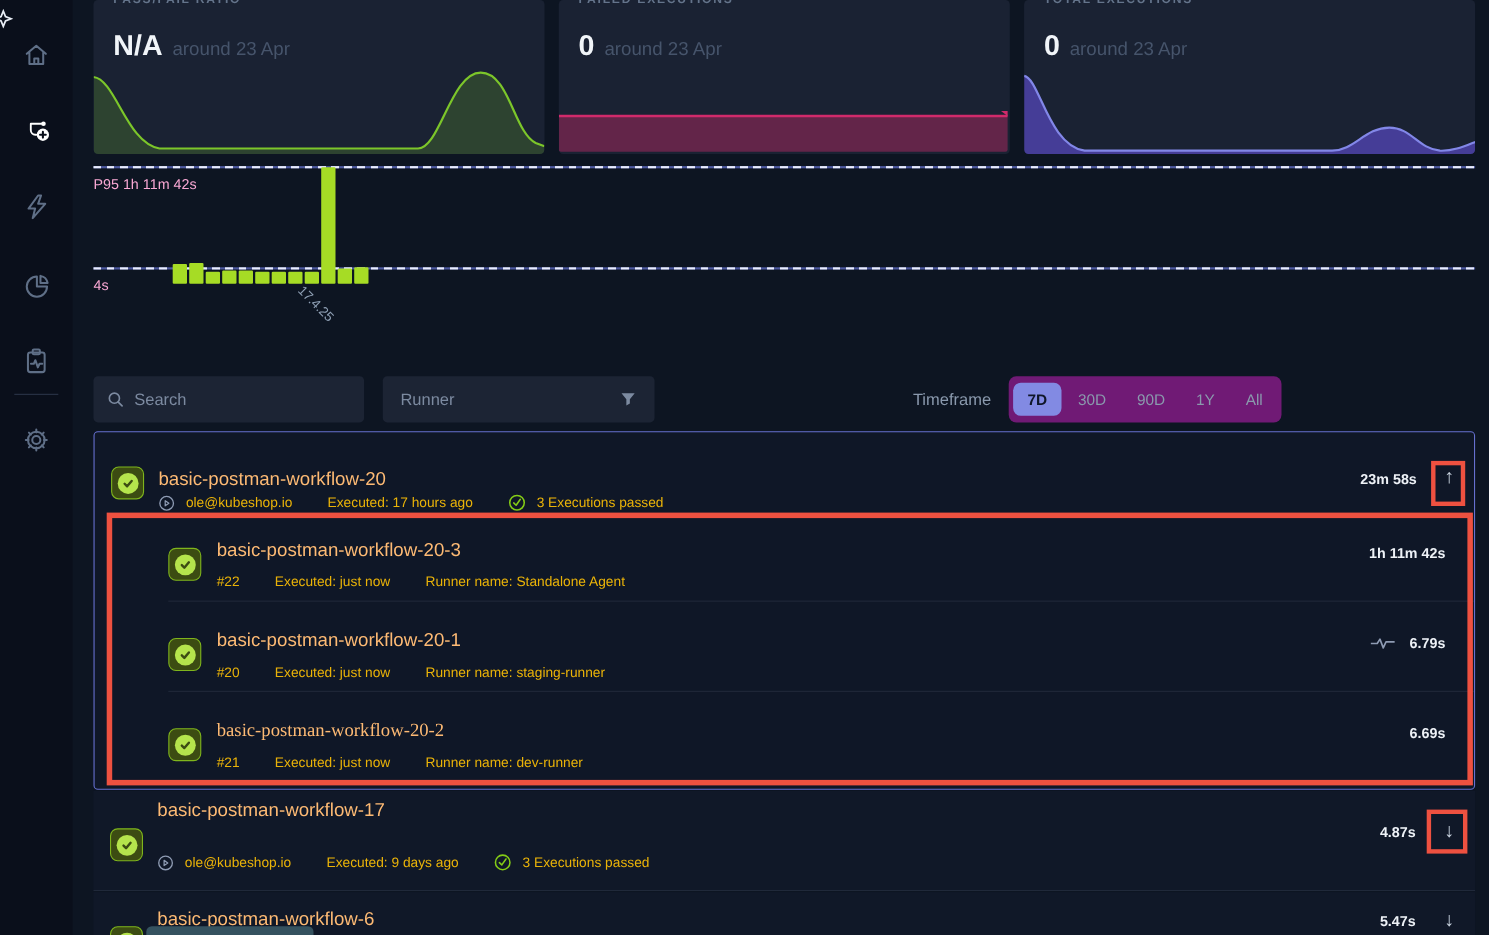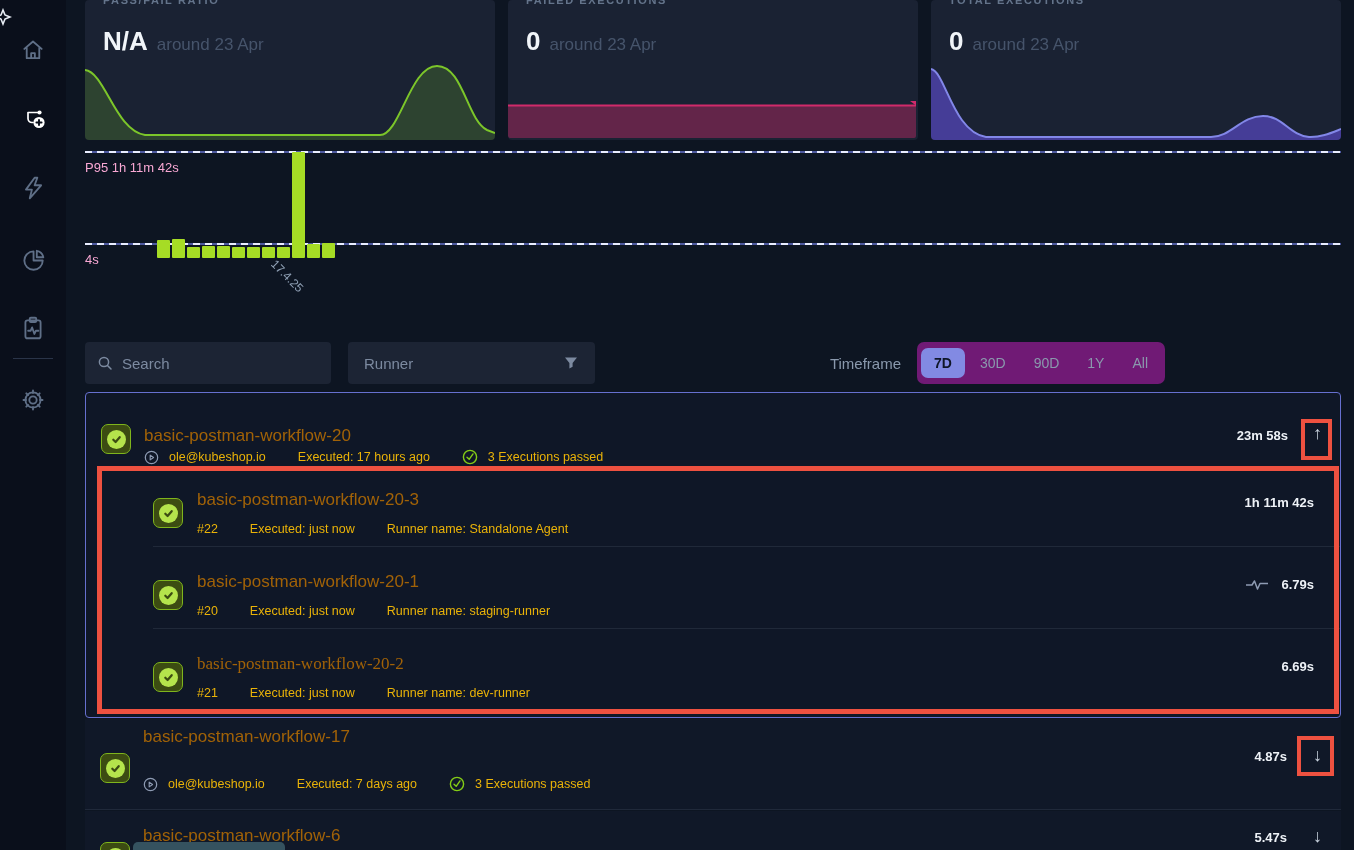--- a/index.html
+++ b/index.html
@@ -101,21 +101,21 @@
     position:absolute; width:30px; height:30px; border-radius:7px;
     background:#3c4c12; border:1.5px solid #7fb51c;
     display:flex; align-items:center; justify-content:center;
   }
   .status-ico .dot {
     width:19px; height:19px; border-radius:50%; background:#b5e44c;
     display:flex; align-items:center; justify-content:center;
   }
   .status-ico svg { stroke:#3c4c12; stroke-width:2.4; fill:none; stroke-linecap:round; stroke-linejoin:round; }
 
-  .wf-title { position:absolute; font-size:17px; color:#a16207; cursor:pointer; white-space:nowrap; }
+  .wf-title { position:absolute; font-size:17px; color:#fdba74; cursor:pointer; white-space:nowrap; }
   .wf-meta { position:absolute; display:flex; align-items:center; gap:10px; font-size:12.5px; color:#eab308; white-space:nowrap; }
   .wf-meta .gap { width:12px; }
   .meta-ico svg { display:block; }
   .wf-duration { position:absolute; font-size:13px; font-weight:bold; color:#eef2f7; white-space:nowrap; }
   .arrow-btn { position:absolute; font-size:18px; color:#cbd5e1; cursor:pointer; line-height:1; }
   .sub-divider { position:absolute; left:67px; right:0; height:1px; background:rgba(148,163,184,0.13); }
   .pulse-ico { display:inline-block; vertical-align:-2px; margin-right:13px; }
 
   
   .annot { position:absolute; border:4px solid #ee5140; z-index:10; pointer-events:none; }
@@ -369,21 +369,21 @@
   <div class="wf-title" style="left:58px; top:8px;">basic-postman-workflow-17</div>
   <div class="wf-meta" style="left:58px; top:57px;">
     <span class="meta-ico">
       <svg width="15" height="15" viewBox="0 0 16 16">
           <circle cx="8" cy="8" r="6.6" fill="none" stroke="#8e9bb3" stroke-width="1.3"></circle>
           <path d="M6.6 5.5 L10.2 8 L6.6 10.5 Z" fill="none" stroke="#8e9bb3" stroke-width="1.2" stroke-linejoin="round"></path>
         </svg>
     </span>
     <span>ole@kubeshop.io</span>
     <span class="gap"></span>
-    <span>Executed: 7 days ago</span>
+    <span>Executed: 9 days ago</span>
     <span class="gap"></span>
     <span class="meta-ico">
       <svg width="16" height="16" viewBox="0 0 16 16">
           <circle cx="8" cy="8" r="6.6" fill="none" stroke="#84cc16" stroke-width="1.4"></circle>
           <path d="M5 8.2 L7.2 10.3 L11 4.9" fill="none" stroke="#84cc16" stroke-width="1.4" stroke-linecap="round" stroke-linejoin="round"></path>
         </svg>
     </span>
     <span>3 Executions passed</span>
   </div>
   <div class="wf-duration" style="right:54px; top:30px;">4.87s</div>

